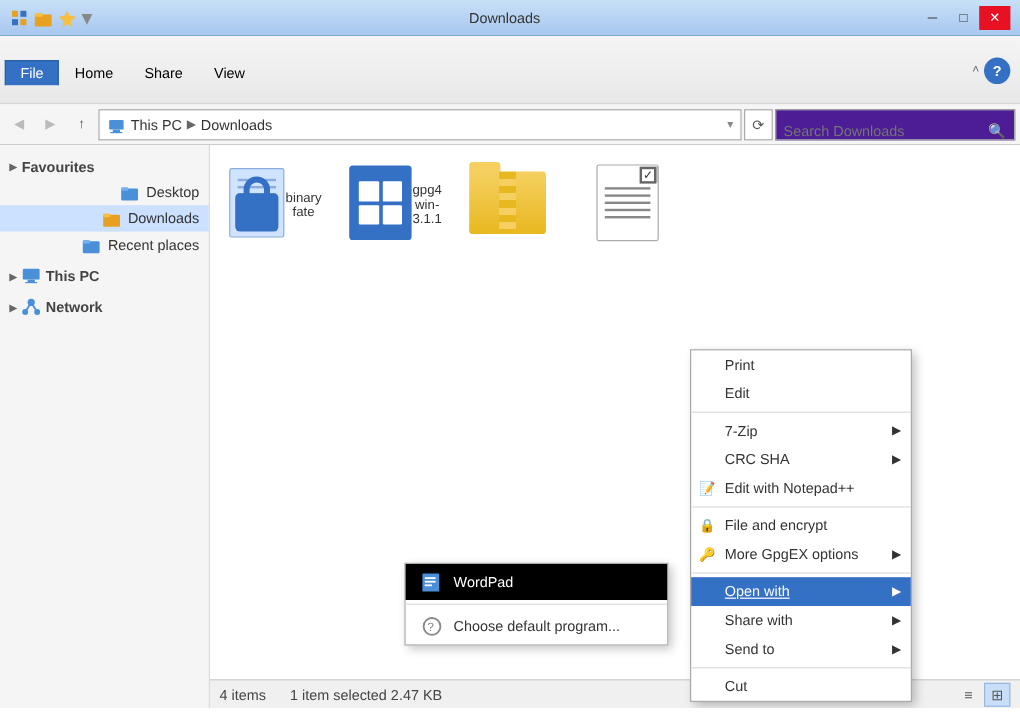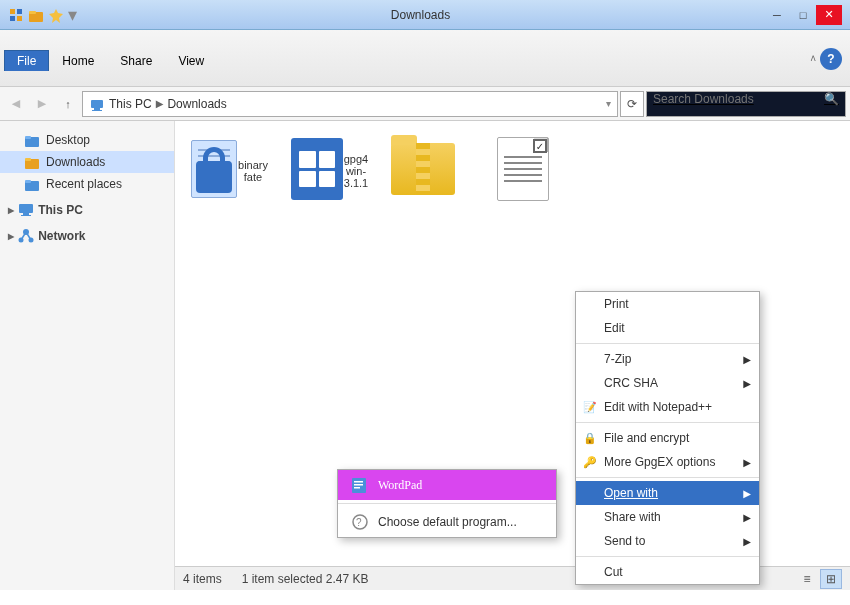--- a/index.html
+++ b/index.html
@@ -109,24 +109,23 @@
       width: 24px; height: 26px;
       border: 1px solid #aaa;
       background: white;
       cursor: pointer;
       display: flex; align-items: center; justify-content: center;
       font-size: 12px; color: #555;
     }
     .search-box {
       width: 200px; height: 26px;
       border: 1px solid #aaa;
-      background: #0f172a;
-      display: flex; align-items: flex-start;
+      background: #4c1d95;
+      display: flex; align-items: flex-end;
       padding: 0 6px;
-      text-decoration: underline;
     }
     .search-box input {
       border: none; outline: none; flex: 1; font-size: 12px; color: #999;
       background: transparent;
     }
     .search-icon { color: #888; font-size: 12px; }
 
     
     .main-content {
       display: flex;
@@ -158,20 +157,21 @@
       color: #666;
     }
     .sidebar-item {
       display: flex;
       align-items: center;
       padding: 3px 8px 3px 24px;
       cursor: pointer;
       gap: 6px;
       font-size: 12px;
       color: #333;
+      justify-content: flex-end;
     }
     .sidebar-item.active { background: #cce0ff; }
     .sidebar-icon { width: 16px; height: 16px; display: inline-flex; align-items: center; justify-content: center; }
 
     
     .file-area {
       flex: 1;
       background: white;
       padding: 10px;
       position: relative;
@@ -304,21 +304,21 @@
       font-size: 12px;
     }
     .sub-item {
       padding: 5px 12px;
       cursor: pointer;
       display: flex;
       align-items: center;
       gap: 8px;
       color: #333;
     }
-    .sub-item.active { background: #d946ef; color: white; font-family: Liberation Serif, serif; }
+    .sub-item.active { background: #000000; color: white; }
     .sub-icon {
       width: 20px; height: 20px;
       display: flex; align-items: center; justify-content: center;
     }
 
     
     .status-bar {
       position: absolute;
       bottom: 0;
       left: 0; right: 0;
@@ -477,20 +477,23 @@
   <div class="search-box">
     <input type="text" placeholder="Search Downloads" style="">
     <span class="search-icon">🔍</span>
   </div>
 </div>
 
 <div class="main-content">
 
   <div class="sidebar">
     <div class="sidebar-section">
+      <div class="sidebar-header">
+        <span>Favourites</span>
+      </div>
       <div class="sidebar-item">
         <span class="sidebar-icon">
           <svg width="16" height="16">
               <rect x="1" y="5" width="14" height="10" rx="1" fill="#4a90d9"></rect>
               <rect x="1" y="4" width="6" height="3" rx="1" fill="#72b0f0"></rect>
             </svg>
         </span>
         <span>Desktop</span>
       </div>
       <div class="sidebar-item active">

